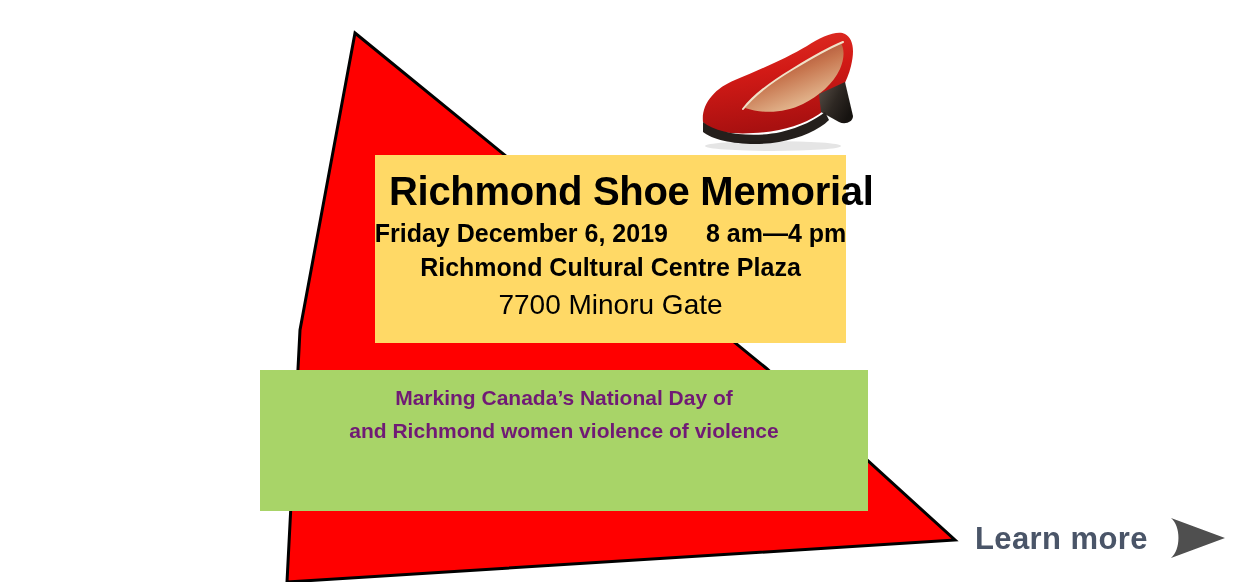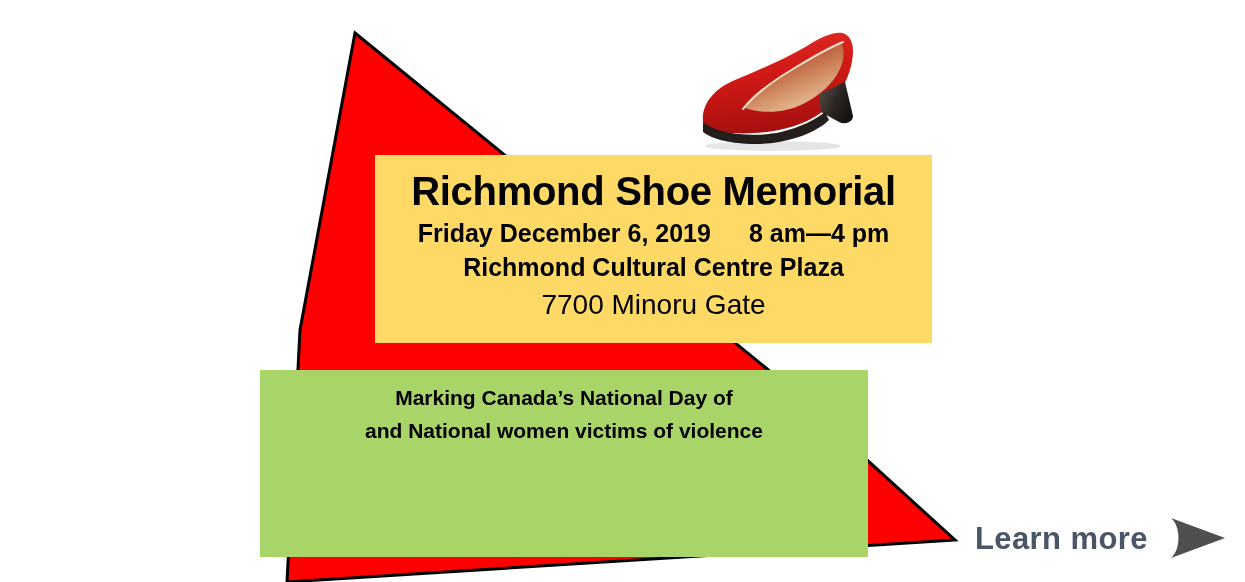--- a/index.html
+++ b/index.html
@@ -33,21 +33,21 @@
     top: 22px;
     width: 190px;
     height: 135px;
   }
 
   
   #event-card {
     position: absolute;
     left: 375px;
     top: 155px;
-    width: 557px;
+    width: 471px;
     height: 188px;
     background: #FFD966;
     box-sizing: border-box;
     padding: 14px 14px 0 14px;
     text-align: center;
     color: #000000;
   }
   #event-title {
     font-size: 40px;
     font-weight: bold;
@@ -73,26 +73,26 @@
     line-height: 1.5;
     white-space: nowrap;
   }
 
   
   #message-card {
     position: absolute;
     left: 260px;
     top: 370px;
     width: 608px;
-    height: 187px;
+    height: 141px;
     background: #A8D468;
     box-sizing: border-box;
     padding: 12px 8px 0 8px;
     text-align: center;
-    color: #000000;
+    color: #701a75;
   }
   .message-line {
     font-size: 21px;
     font-weight: bold;
     line-height: 1.56;
     white-space: nowrap;
   }
 
   
   #learn-more {
@@ -169,21 +169,21 @@
     <div id="event-datetime" class="event-line">
       <span>Friday December 6, 2019</span>
       <span>8 am—4 pm</span>
     </div>
     <div class="event-line">Richmond Cultural Centre Plaza</div>
     <div id="event-address">7700 Minoru Gate</div>
   </div>
 
   <div id="message-card">
     <div class="message-line">Marking Canada’s National Day of</div>
-    <div class="message-line">and National women victims of violence</div>
+    <div class="message-line">and Richmond women violence of violence</div>
   </div>
 
   <div id="learn-more">
     <span id="learn-more-label">Learn more</span>
     <svg id="learn-more-arrow" viewBox="0 0 58 46" aria-hidden="true">
       <path d="M2,3 L56,23 L2,43 C12,35 12,11 2,3 Z" fill="#4F4F4F"></path>
     </svg>
   </div>
 
 </div>

